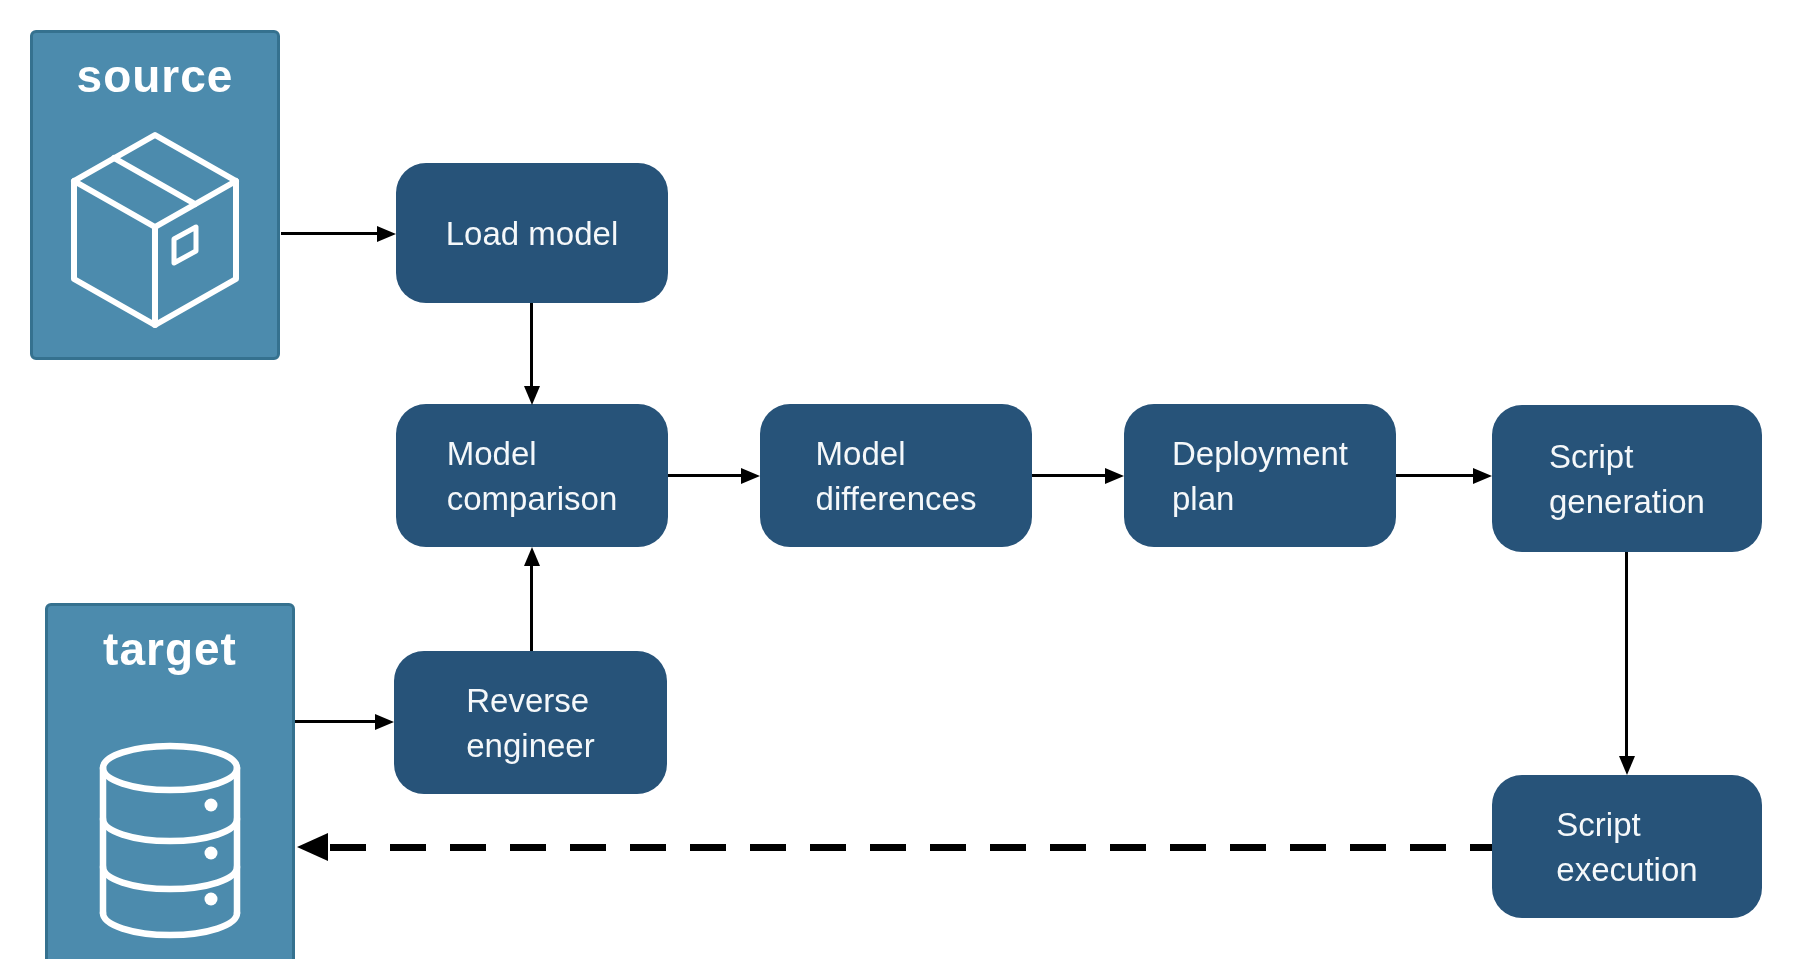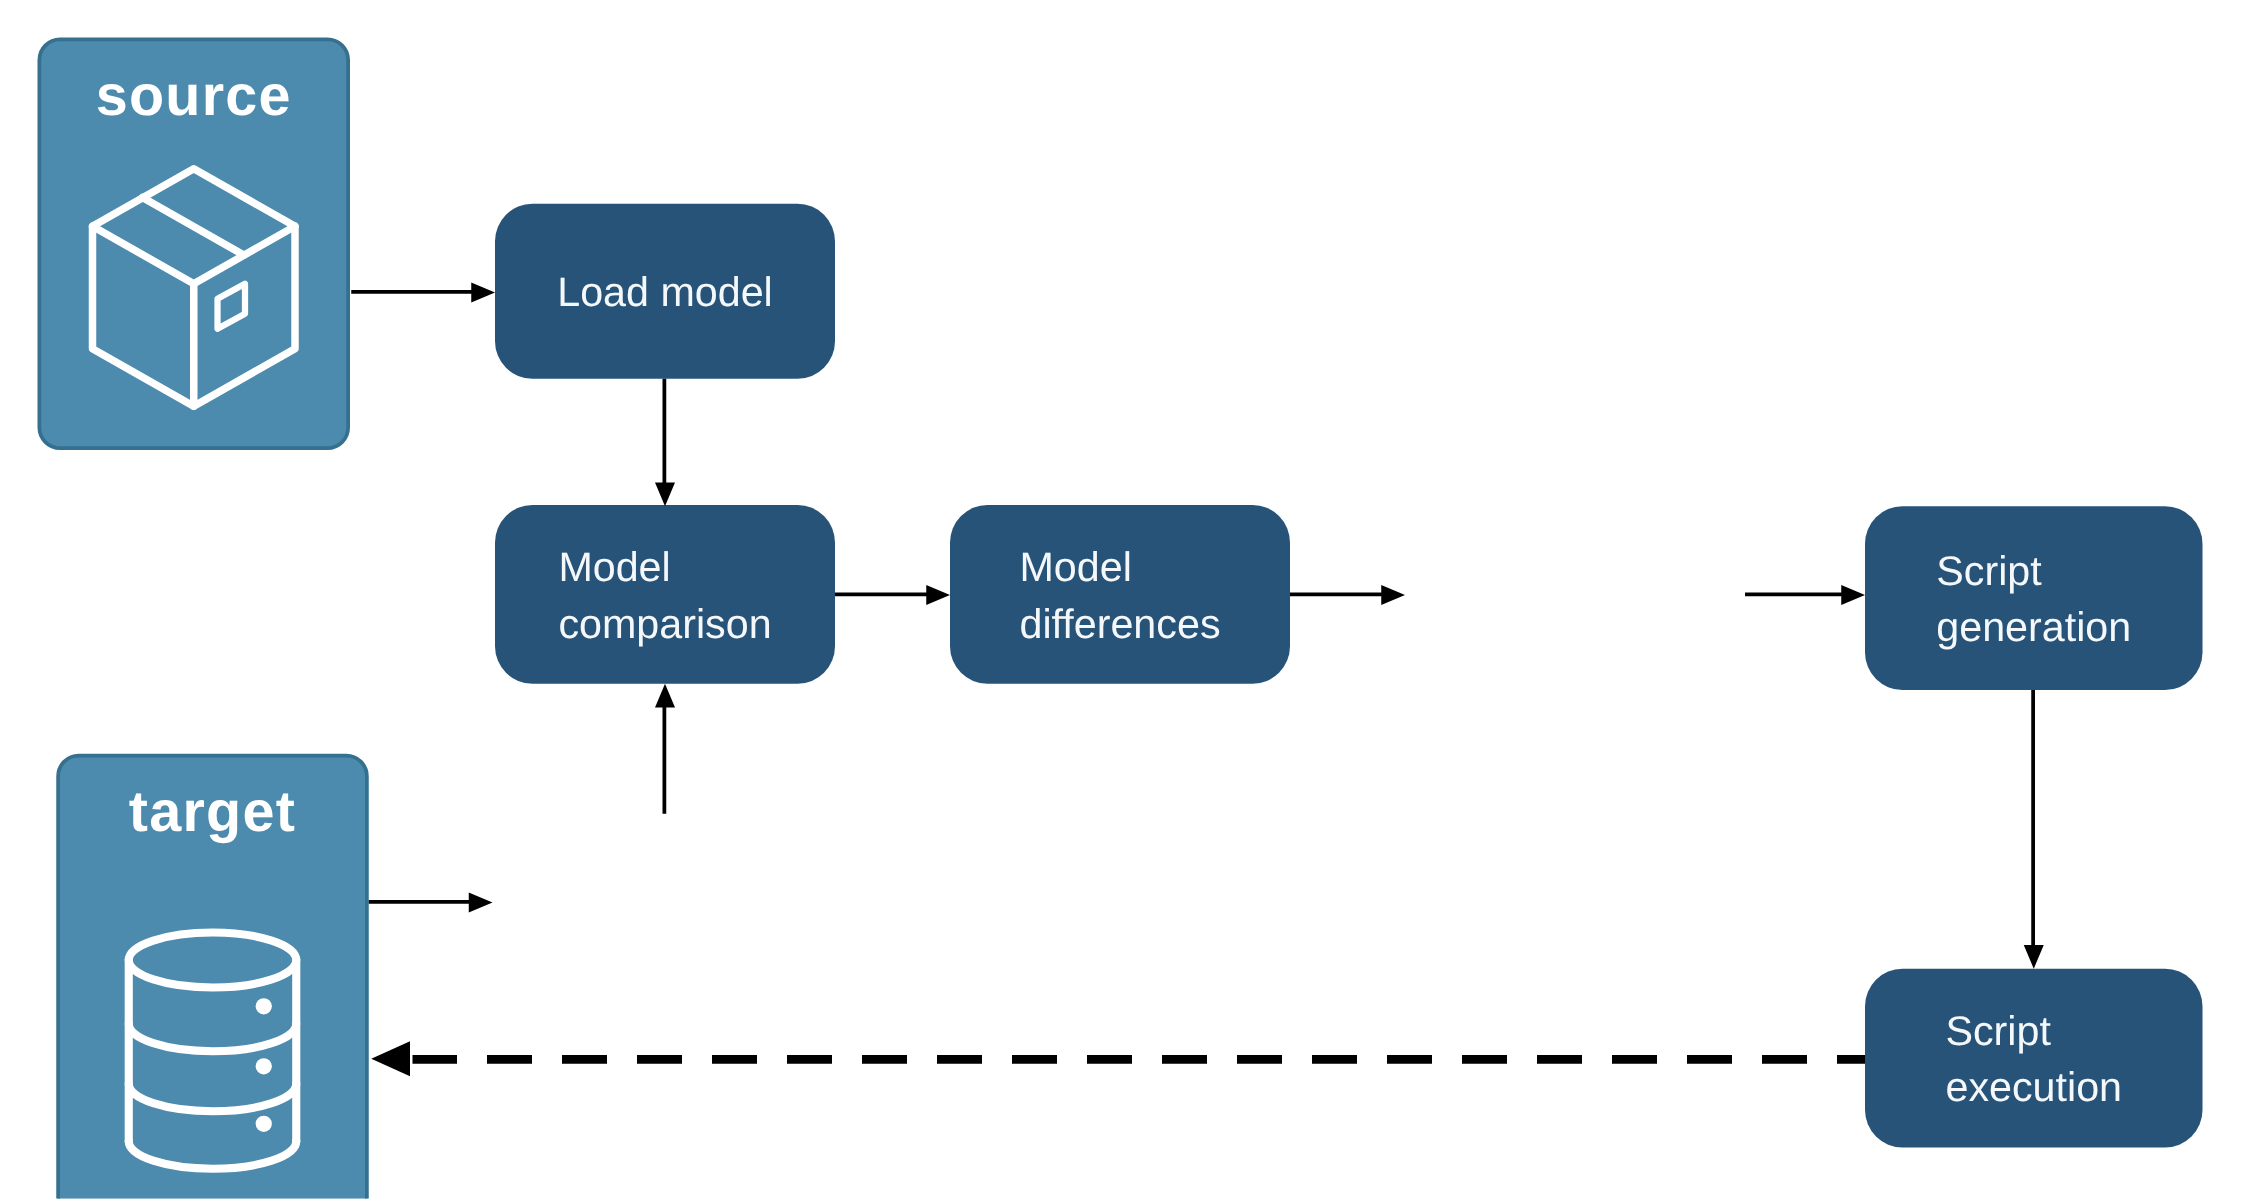--- a/index.html
+++ b/index.html
@@ -16,21 +16,21 @@
     position:relative;
     width:1800px;height:959px;
     background:var(--bg);
     overflow:hidden;
   }
   
   .entity{
     position:absolute;
     background:var(--entity-fill);
     border:3px solid var(--entity-border);
-    border-radius:18px;
+    border-radius:6px;
     display:flex;flex-direction:column;align-items:center;
   }
   .entity-label{
     color:var(--label-text);
     font-weight:bold;
     font-size:46px;
     margin-top:16px;
     letter-spacing:1px;
   }
   .entity-icon{flex:1;display:flex;align-items:center;justify-content:center;width:100%}
@@ -110,26 +110,34 @@
   <div class="node" style="left:396px;top:404px;width:272px;height:143px">
     <span>Model
 comparison</span>
   </div>
 
   <div class="node" style="left:760px;top:404px;width:272px;height:143px">
     <span>Model
 differences</span>
   </div>
 
+  <div class="node" style="left:1124px;top:404px;width:272px;height:143px">
+    <span>Deployment
+plan</span>
+  </div>
 
   <div class="node" style="left:1492px;top:405px;width:270px;height:147px">
     <span>Script
 generation</span>
   </div>
 
+  <div class="node" style="left:394px;top:651px;width:273px;height:143px">
+    <span>Reverse
+engineer</span>
+  </div>
 
   <div class="node" style="left:1492px;top:775px;width:270px;height:143px">
     <span>Script
 execution</span>
   </div>
 
   <div>
     <div class="hline" style="left:281px;top:232px;width:98px"></div>
     <div class="ah ah-right" style="left:377px;top:226px"></div>
   </div>

